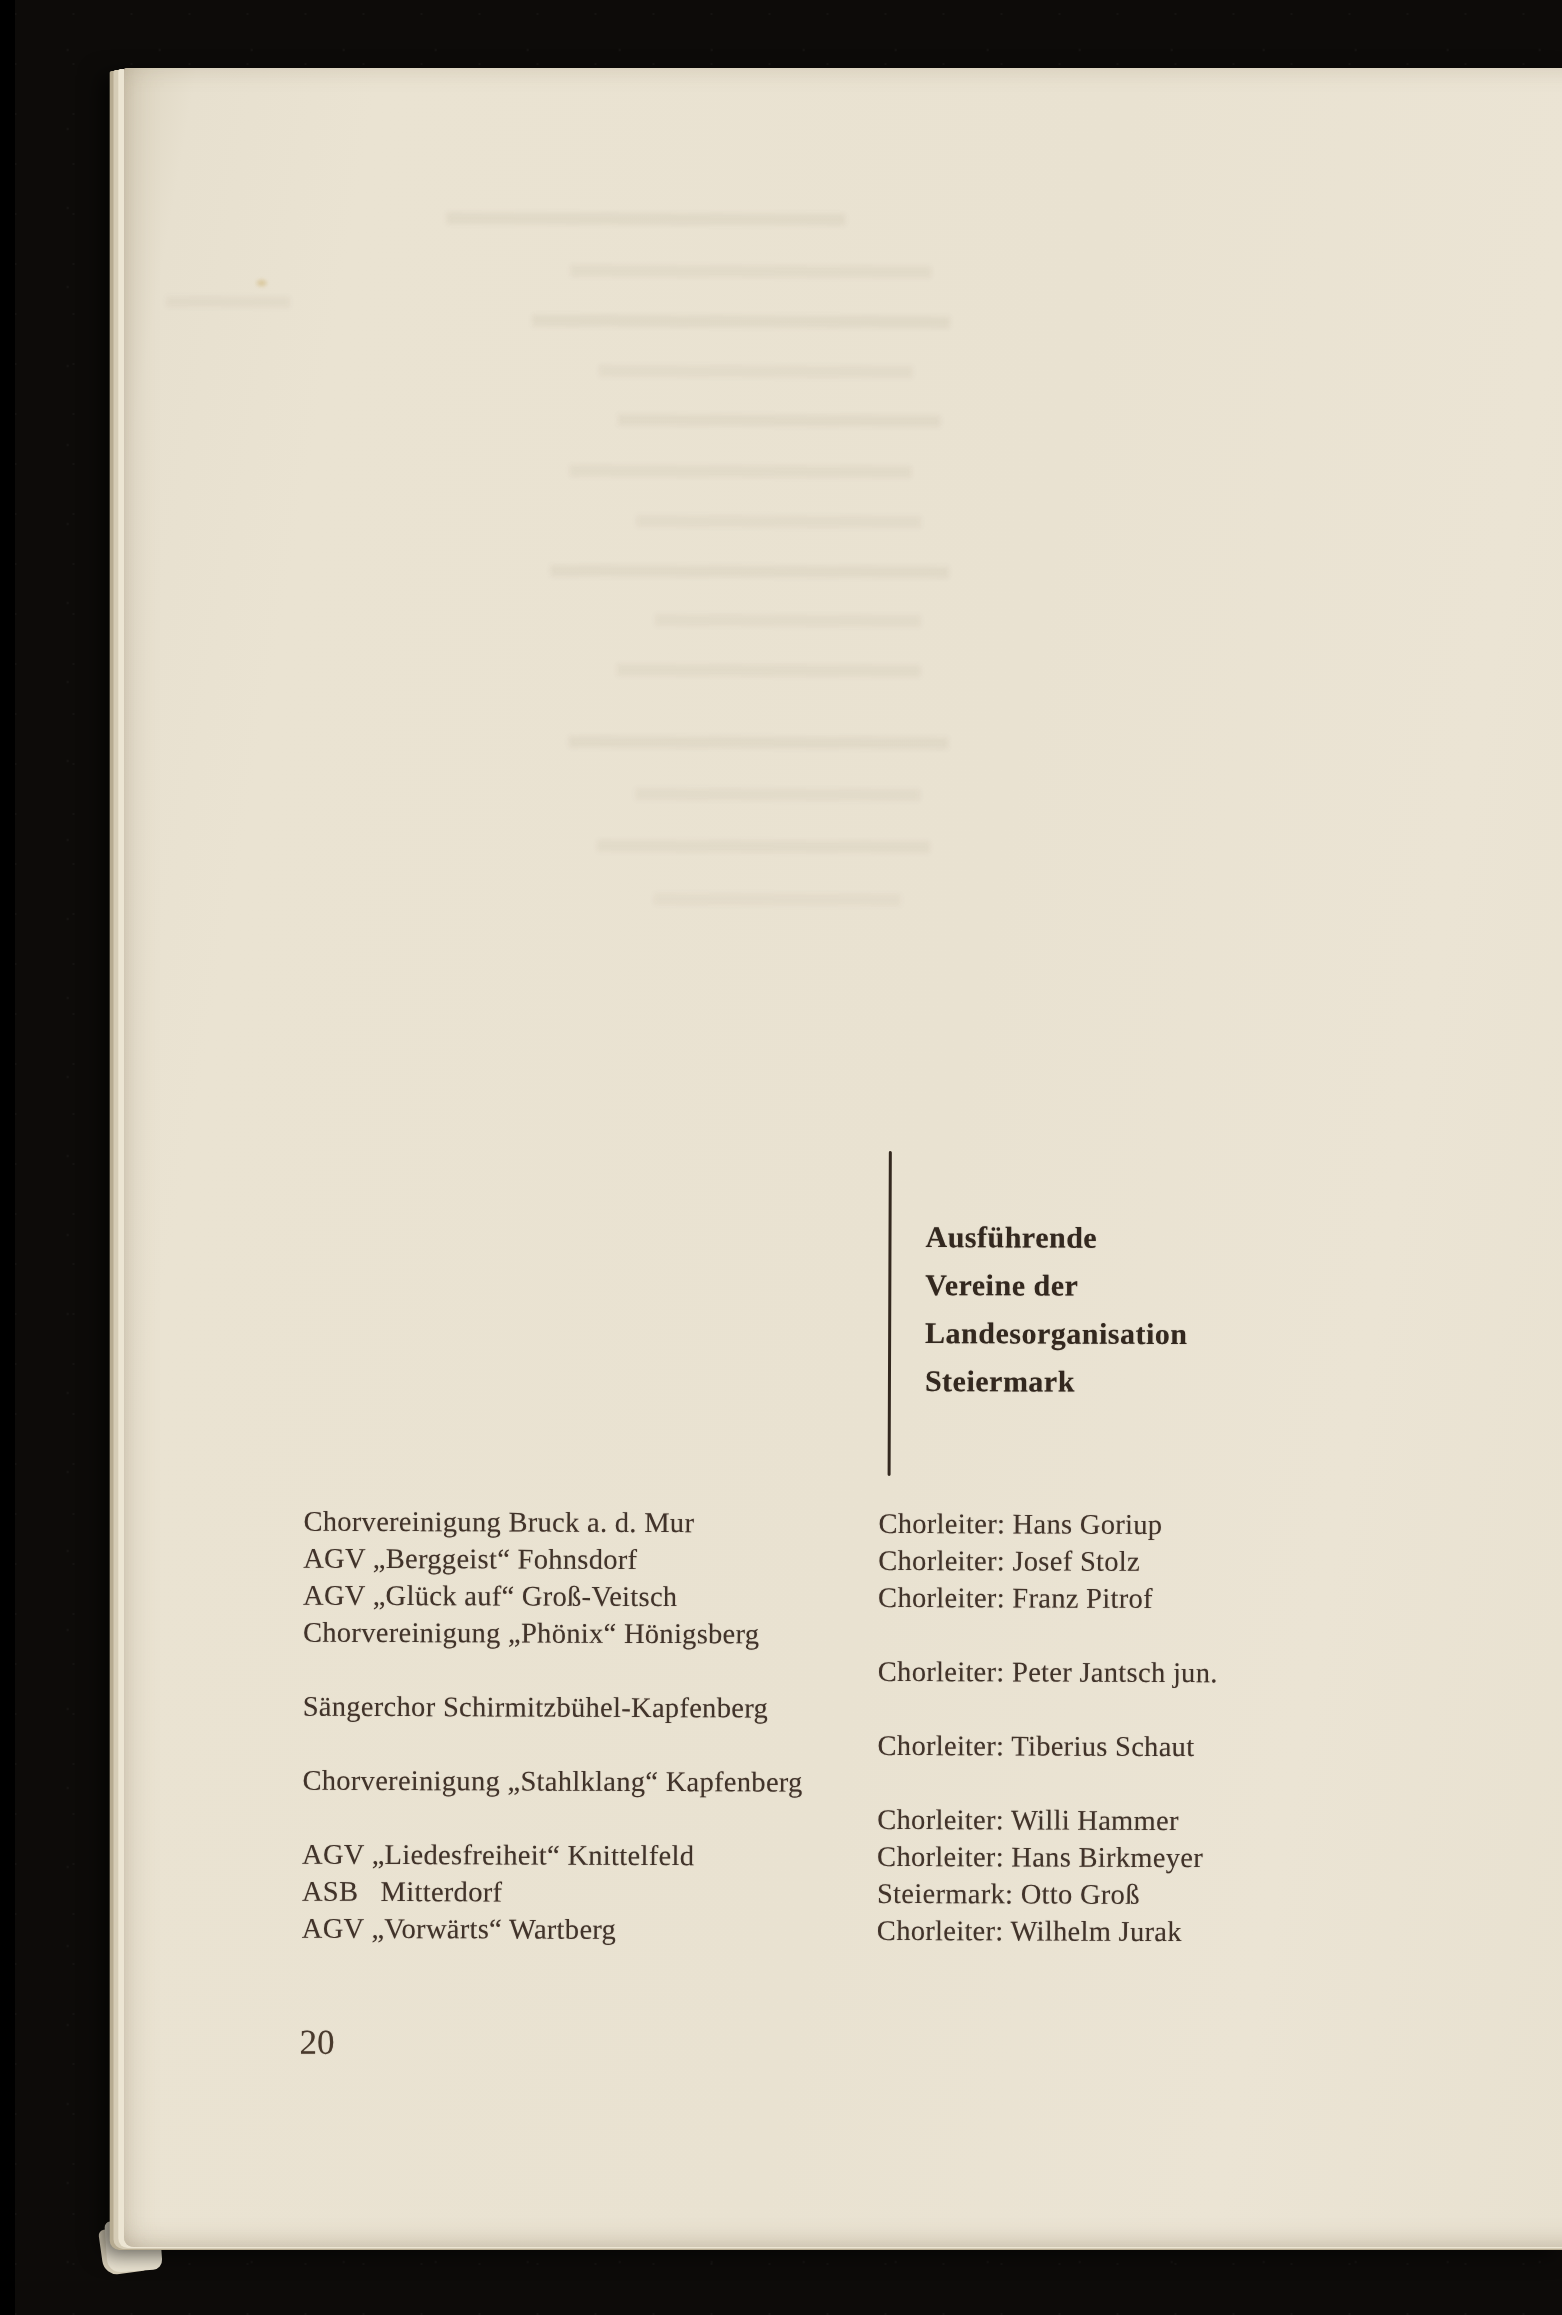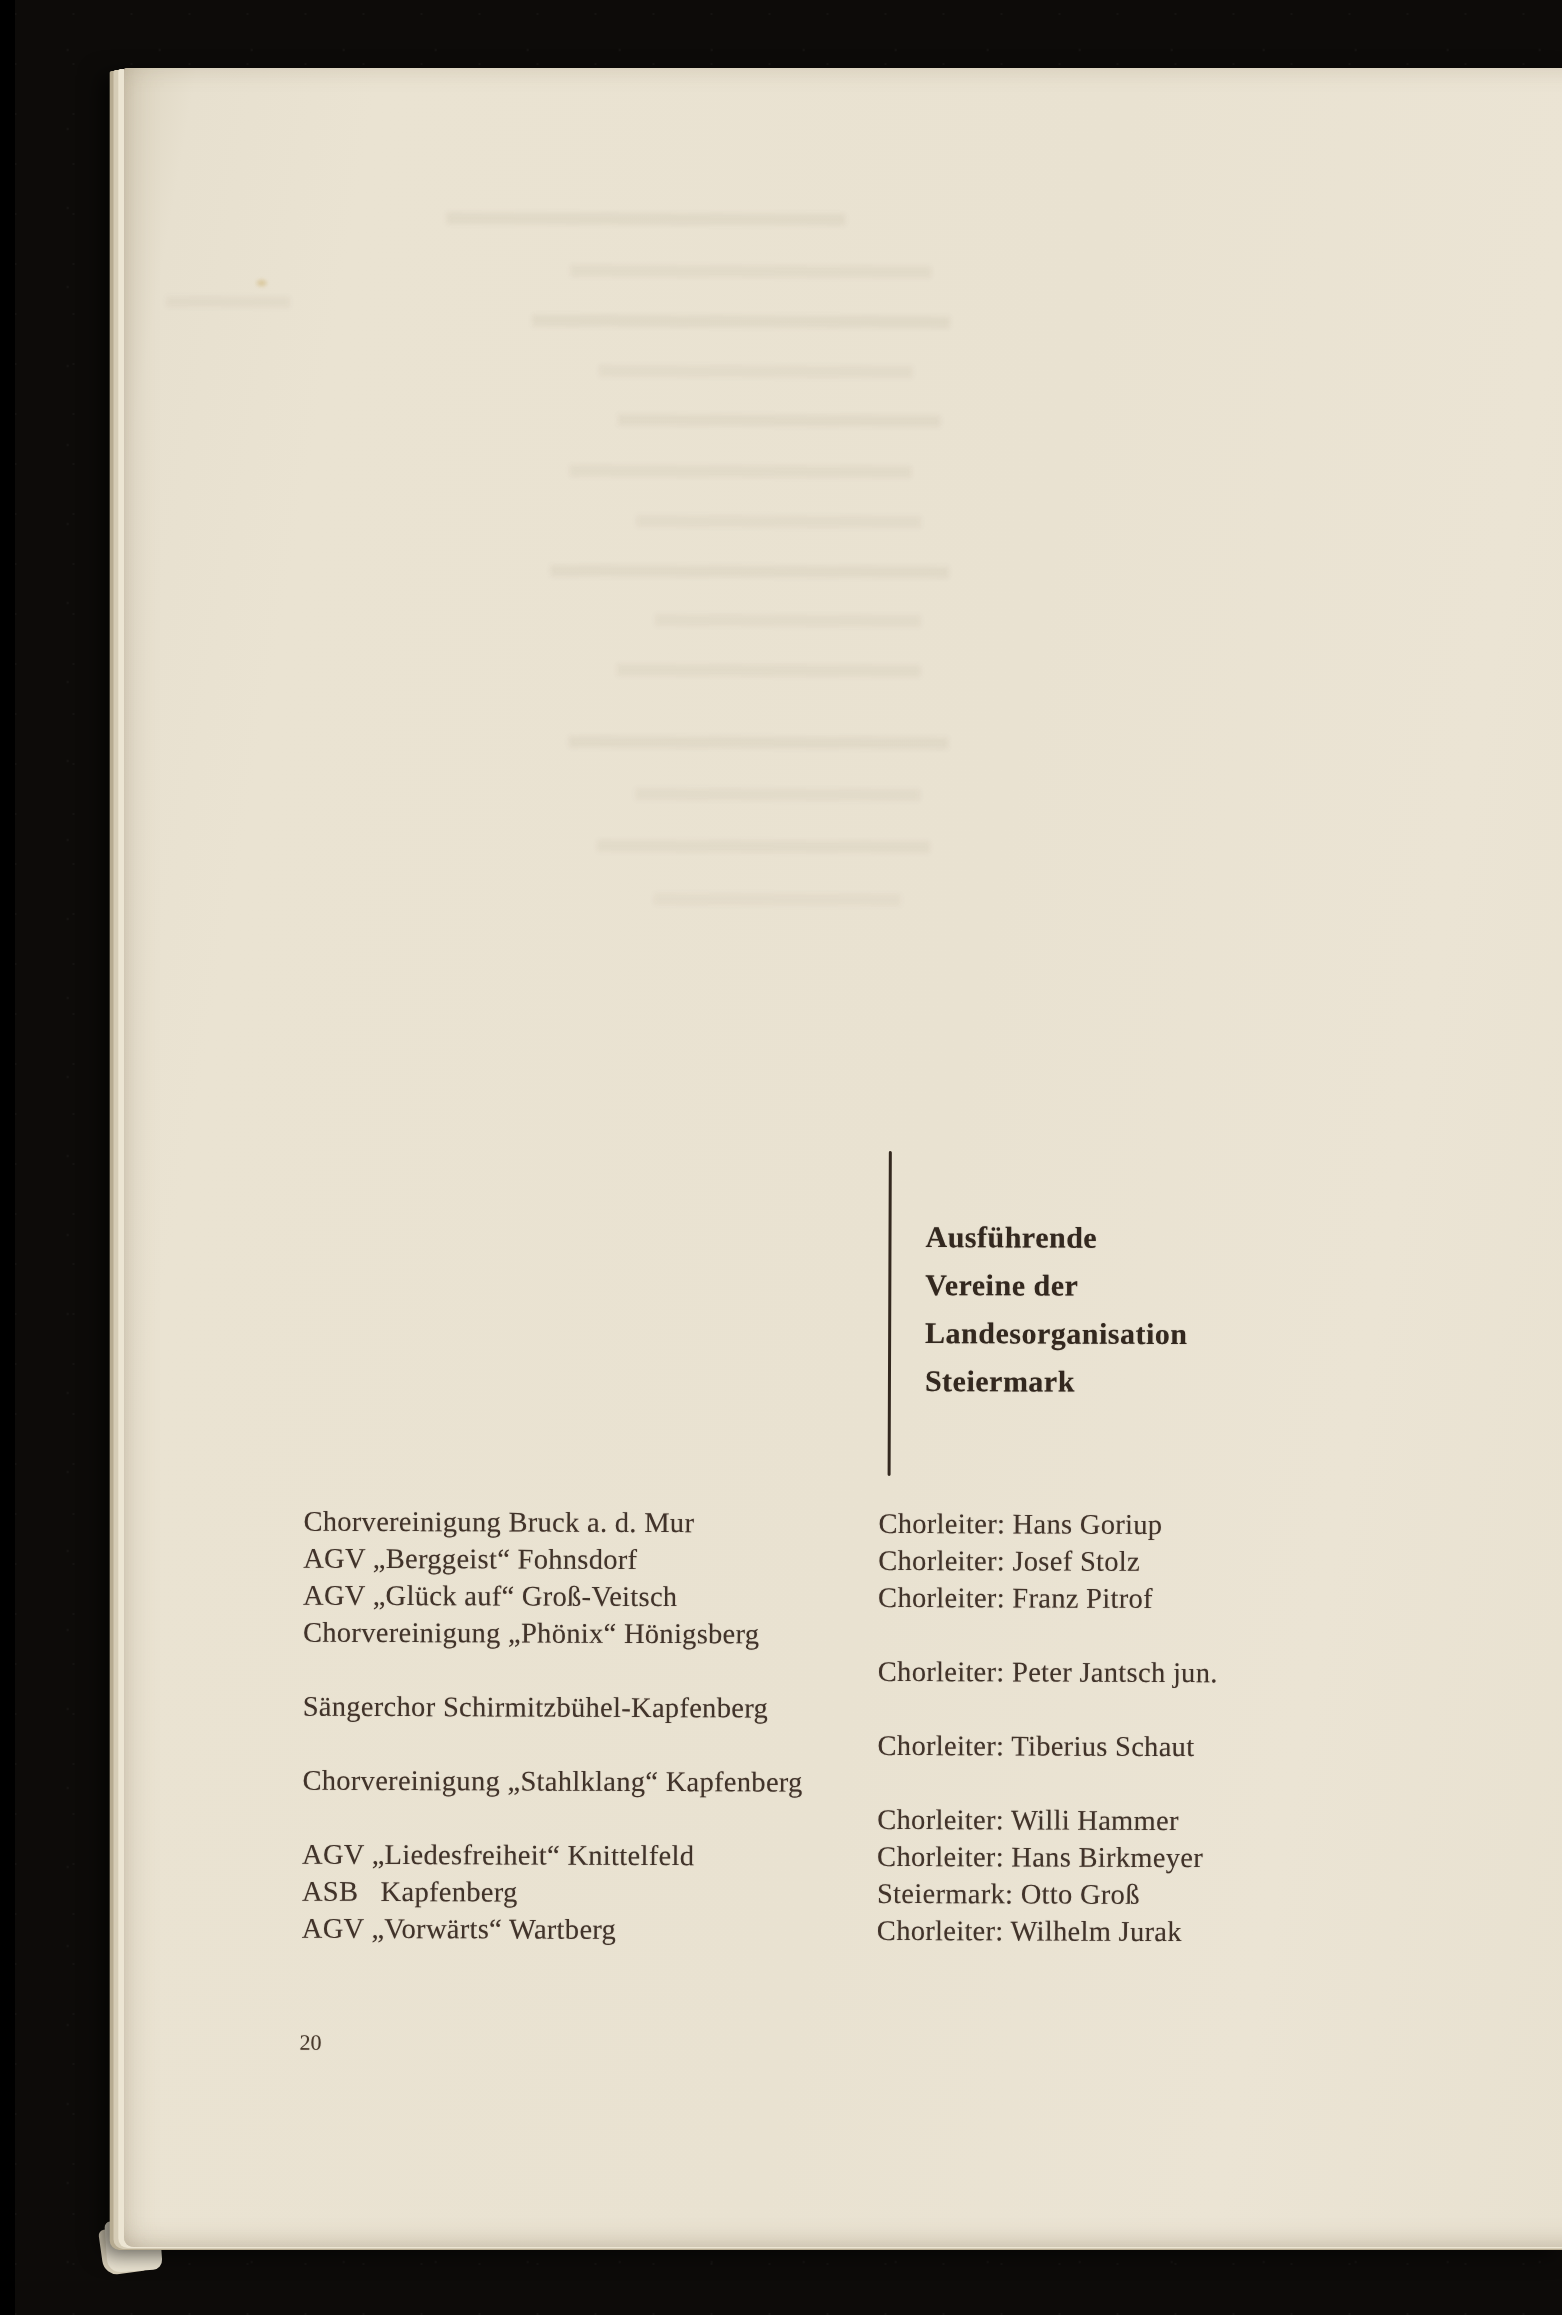--- a/index.html
+++ b/index.html
@@ -134,21 +134,21 @@
     text-shadow: 0 0 1px rgba(65,50,40,0.40);
   }
   .row { position: relative; height: 37px; }
   .cell { position: absolute; top: 0; white-space: pre; }
   .cell.left  { left: 0; }
   .cell.right { left: 575px; }
 
   .pagenum {
     position: absolute;
     left: 183px; top: 1955px;
-    font-size: 22px;
+    font-size: 35px;
     line-height: 37px;
     color: #493a2d;
     text-shadow: 0 0 1px rgba(73,58,45,0.4);
   }
 </style>
 </head>
 <body>
 
 <div class="stage">
 
@@ -220,21 +220,21 @@
             <span class="cell left"></span>
             <span class="cell right">Chorleiter: Willi Hammer</span>
           </div>
 
           <div class="row">
             <span class="cell left">AGV „Liedesfreiheit“ Knittelfeld</span>
             <span class="cell right">Chorleiter: Hans Birkmeyer</span>
           </div>
 
           <div class="row">
-            <span class="cell left">ASB   Kapfenberg</span>
+            <span class="cell left">ASB   Mitterdorf</span>
             <span class="cell right">Steiermark: Otto Groß</span>
           </div>
 
           <div class="row">
             <span class="cell left">AGV „Vorwärts“ Wartberg</span>
             <span class="cell right">Chorleiter: Wilhelm Jurak</span>
           </div>
         </div>
 
       <div class="pagenum">20</div>

